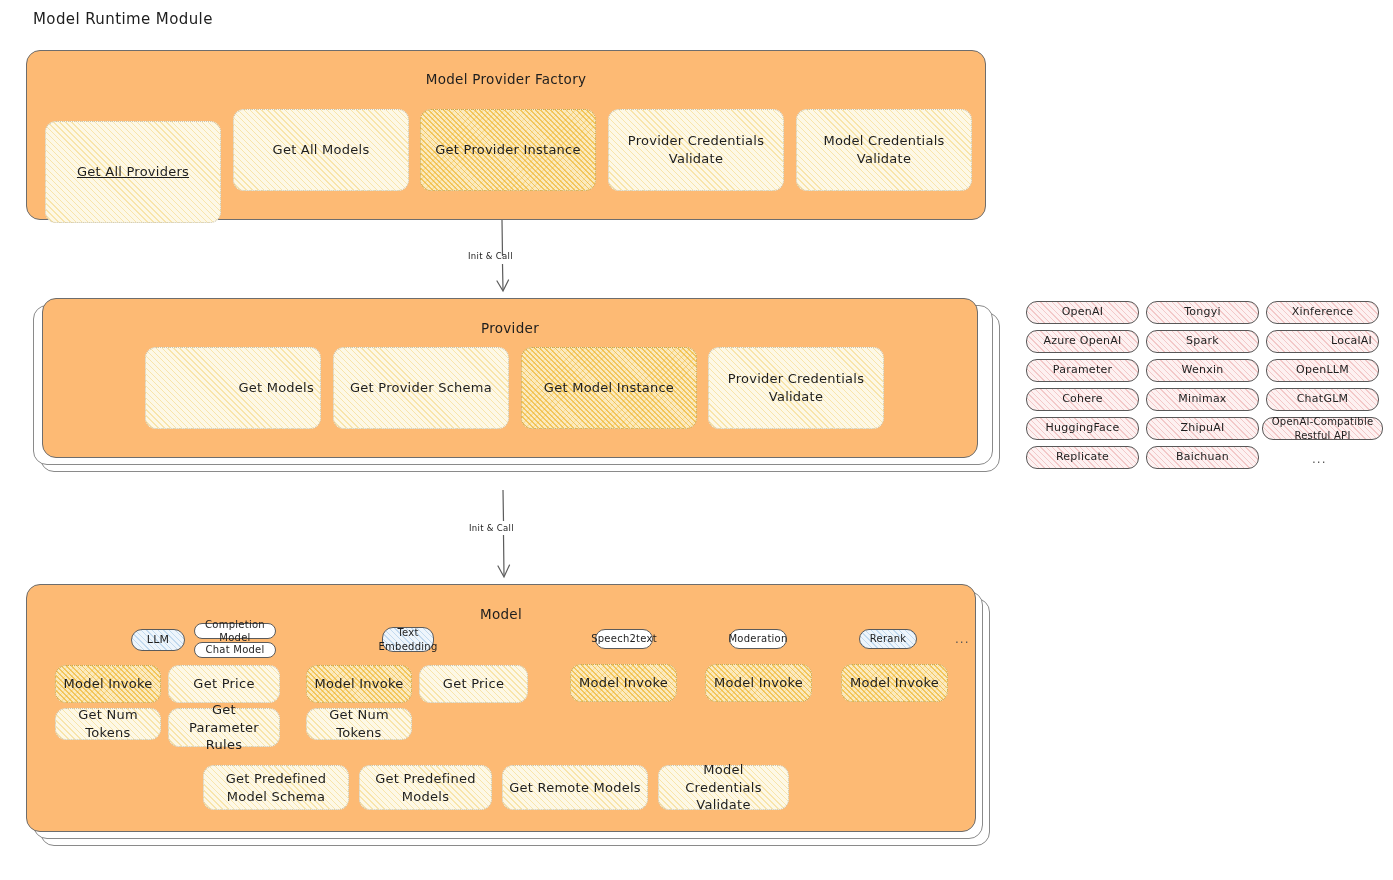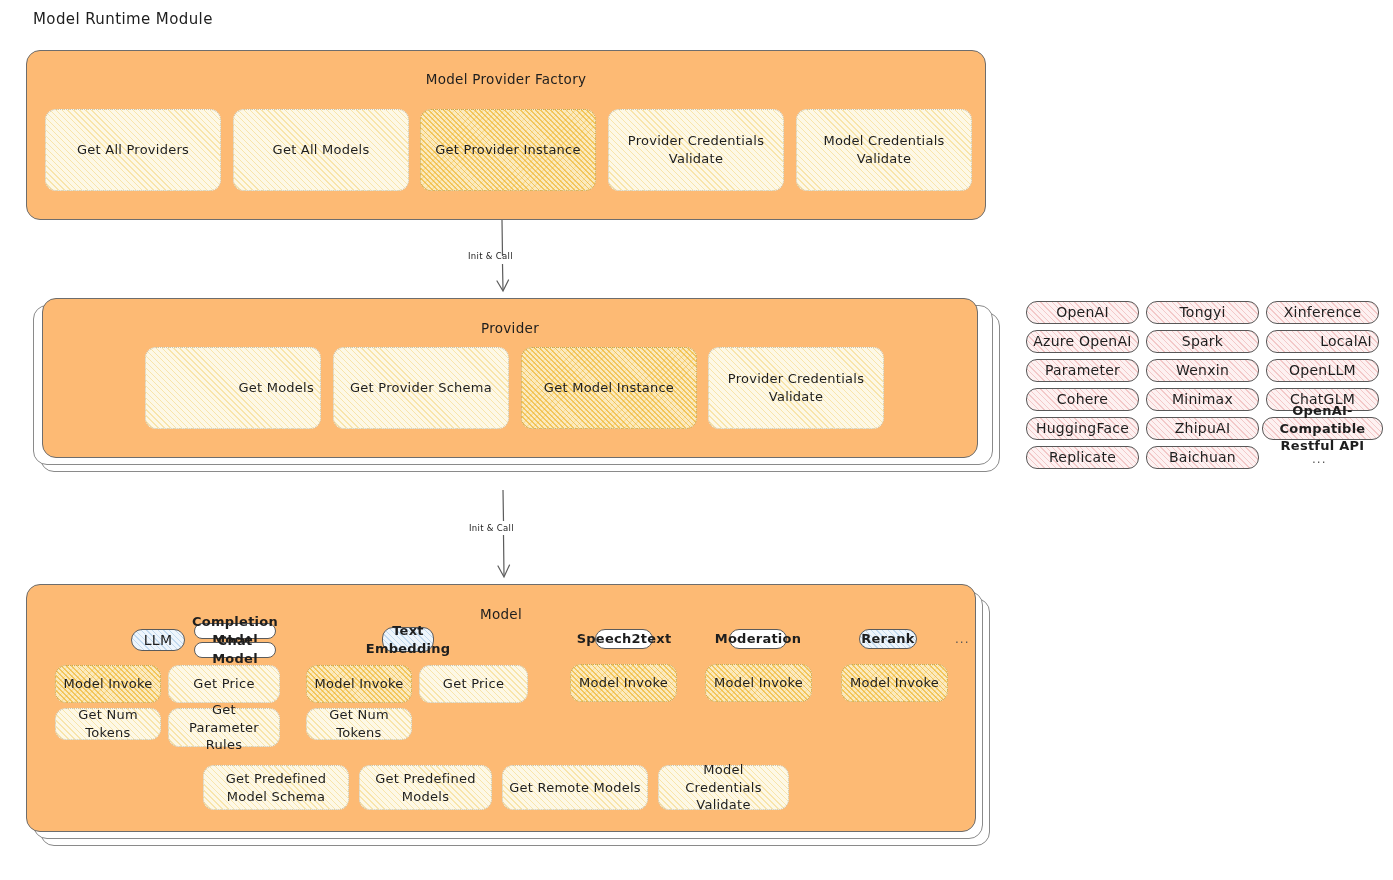--- a/index.html
+++ b/index.html
@@ -115,22 +115,22 @@
         rgba(255,255,255,0) 0.9px,
         rgba(255,255,255,0) 4px);
   }
   
   .node.fill-white {
     border: 1.15px solid #5b5b5b;
     background: #ffffff;
   }
 
   .font-sm { font-size: 13px; }
-  .font-xs { font-size: 14px; }
-  .font-xxs { font-size: 13px; font-weight: bold; }
+  .font-xs { font-size: 11px; }
+  .font-xxs { font-size: 10px; }
 
   
   .arrow-wrap { position: absolute; }
   .arrow-label {
     position: absolute;
     font-size: 8.5px;
     color: #1e1e1e;
     white-space: nowrap;
     letter-spacing: 0.3px;
   }
@@ -143,21 +143,21 @@
   }
 </style>
 </head>
 <body>
 
 <div id="diagram-title">Model Runtime Module</div>
 
 <div class="sketch-card" style="left:26px; top:50px; width:960px; height:170px;">
   <div class="card-title" style="top:20px;">Model Provider Factory</div>
 
-  <div class="node fill-cream font-sm" style="left:18px; top:58px; width:176px; height:82px;">
+  <div class="node fill-cream font-sm" style="left:18px; top:70px; width:176px; height:102px;text-decoration:underline;">
     <span>Get All Providers</span>
   </div>
   <div class="node fill-cream font-sm" style="left:206px; top:58px; width:176px; height:82px;">
     <span>Get All Models</span>
   </div>
   <div class="node fill-orange font-sm" style="left:393px; top:58px; width:176px; height:82px;">
     <span>Get Provider Instance</span>
   </div>
   <div class="node fill-cream font-sm" style="left:581px; top:58px; width:176px; height:82px;">
     <span>Provider Credentials Validate</span>

